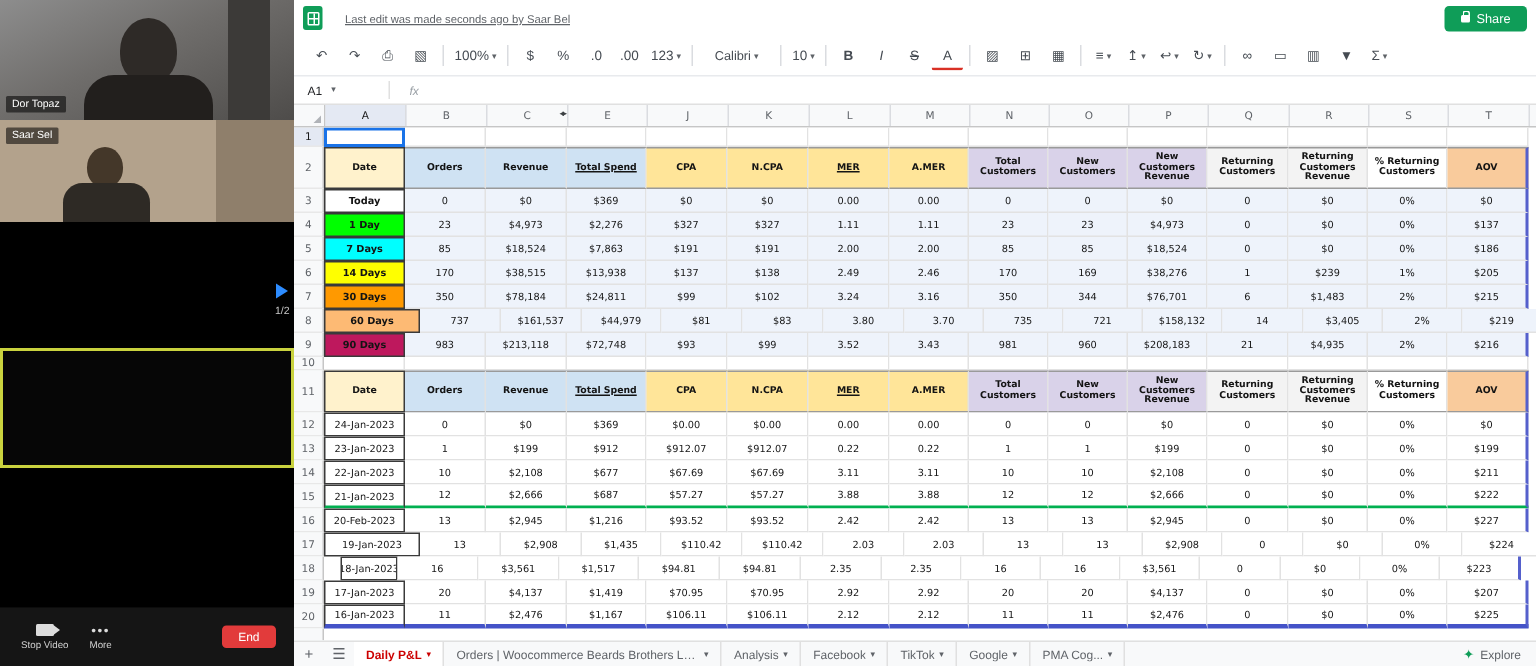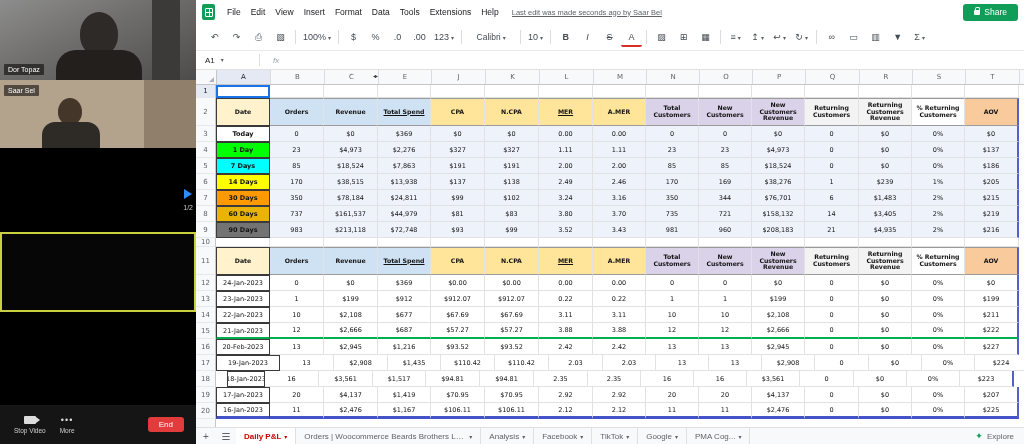--- a/index.html
+++ b/index.html
@@ -141,31 +141,20 @@
         <span>More</span>
       </div>
       <button class="end-btn">End</button>
     </div>
   </aside>
 
   <main class="sheet">
 
     <div class="menubar">
       <div class="logo"></div>
-      <nav id="menus" style="display:flex;">
-          <div class="menu-item">File</div>
-          <div class="menu-item">Edit</div>
-          <div class="menu-item">View</div>
-          <div class="menu-item">Insert</div>
-          <div class="menu-item">Format</div>
-          <div class="menu-item">Data</div>
-          <div class="menu-item">Tools</div>
-          <div class="menu-item">Extensions</div>
-          <div class="menu-item">Help</div>
-        </nav>
       <a class="edit-status">Last edit was made seconds ago by Saar Bel</a>
       <button class="share">
         <span class="lock"></span>
         <span>Share</span>
       </button>
     </div>
 
     <div class="toolbar" id="toolbarItems">
         <div class="tb">↶</div>
         <div class="tb">↷</div>
@@ -356,39 +345,39 @@
             <div class="cell t1d" style="width: 53px;">350</div>
             <div class="cell t1d" style="width: 53px;">344</div>
             <div class="cell t1d" style="width: 53px;">$76,701</div>
             <div class="cell t1d" style="width: 54px;">6</div>
             <div class="cell t1d" style="width: 53px;">$1,483</div>
             <div class="cell t1d" style="width: 53px;">2%</div>
             <div class="cell t1d accent-r" style="width: 54px;">$215</div>
           </div>
           <div class="grid-row" style="height: 16px;">
             <div class="row-num">8</div>
-            <div class="cell datecell dk" style="width: 54px; background: #eab308;">60 Days</div>
+            <div class="cell datecell dk" style="width: 64px; background: #fdba74;">60 Days</div>
             <div class="cell t1d" style="width: 54px;">737</div>
             <div class="cell t1d" style="width: 54px;">$161,537</div>
             <div class="cell t1d" style="width: 53px;">$44,979</div>
             <div class="cell t1d" style="width: 54px;">$81</div>
             <div class="cell t1d" style="width: 54px;">$83</div>
             <div class="cell t1d" style="width: 54px;">3.80</div>
             <div class="cell t1d" style="width: 53px;">3.70</div>
             <div class="cell t1d" style="width: 53px;">735</div>
             <div class="cell t1d" style="width: 53px;">721</div>
             <div class="cell t1d" style="width: 53px;">$158,132</div>
             <div class="cell t1d" style="width: 54px;">14</div>
             <div class="cell t1d" style="width: 53px;">$3,405</div>
             <div class="cell t1d" style="width: 53px;">2%</div>
             <div class="cell t1d accent-r" style="width: 54px;">$219</div>
           </div>
           <div class="grid-row" style="height: 16px;">
             <div class="row-num">9</div>
-            <div class="cell datecell dk" style="width: 54px; background: #737373;">90 Days</div>
+            <div class="cell datecell dk" style="width: 54px; background: #be185d;">90 Days</div>
             <div class="cell t1d" style="width: 54px;">983</div>
             <div class="cell t1d" style="width: 54px;">$213,118</div>
             <div class="cell t1d" style="width: 53px;">$72,748</div>
             <div class="cell t1d" style="width: 54px;">$93</div>
             <div class="cell t1d" style="width: 54px;">$99</div>
             <div class="cell t1d" style="width: 54px;">3.52</div>
             <div class="cell t1d" style="width: 53px;">3.43</div>
             <div class="cell t1d" style="width: 53px;">981</div>
             <div class="cell t1d" style="width: 53px;">960</div>
             <div class="cell t1d" style="width: 53px;">$208,183</div>

